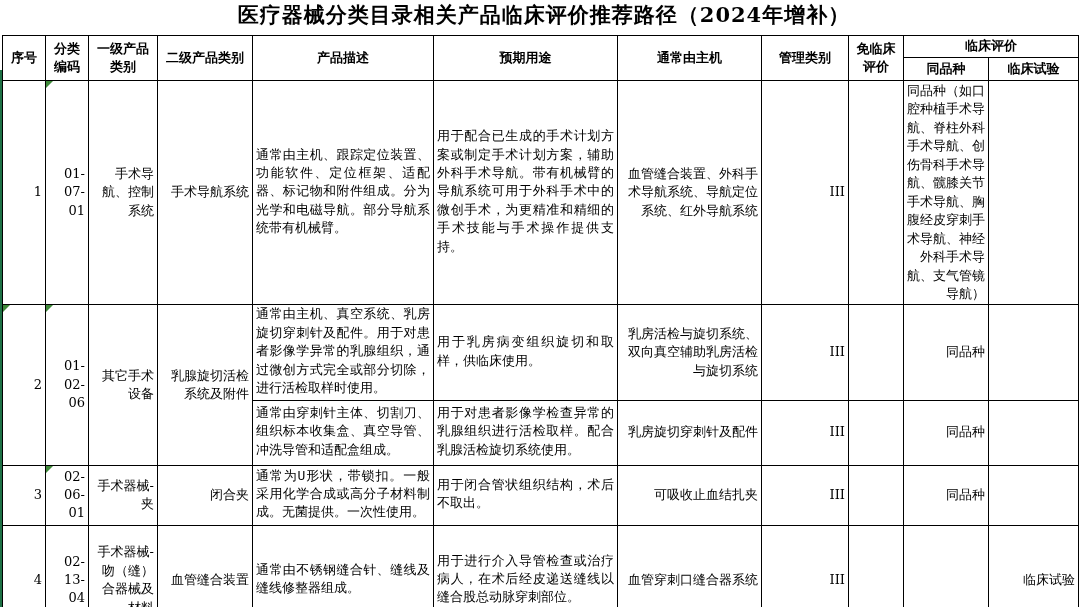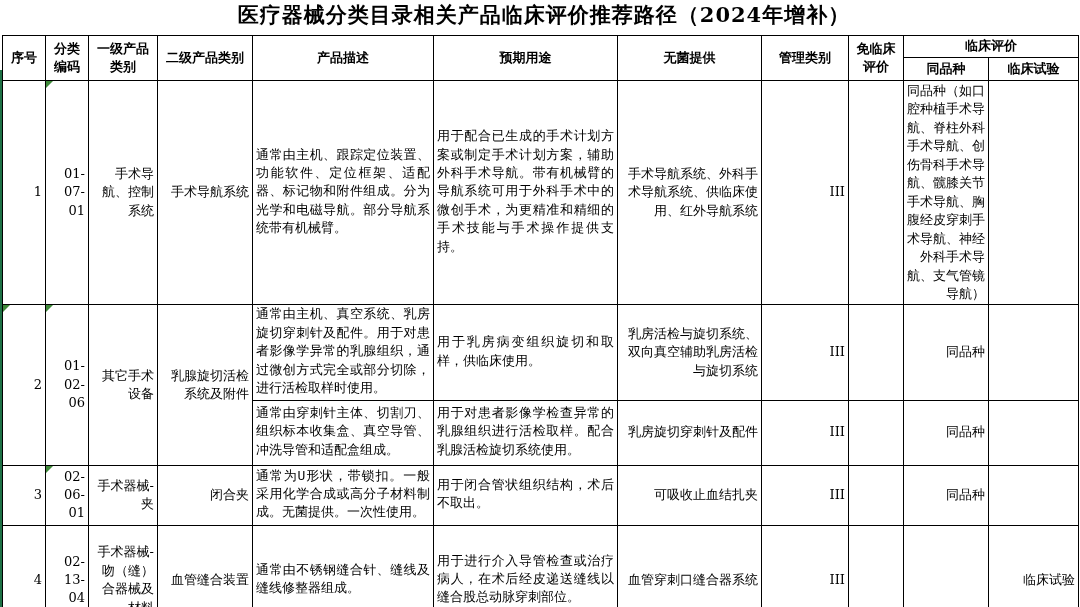--- a/index.html
+++ b/index.html
@@ -43,38 +43,38 @@
       </colgroup>
 
       <tbody>
           <tr style="height:22px">
         <th rowspan="2">序号</th>
         <th rowspan="2">分类编码</th>
         <th rowspan="2">一级产品类别</th>
         <th rowspan="2">二级产品类别</th>
         <th rowspan="2">产品描述</th>
         <th rowspan="2">预期用途</th>
-        <th rowspan="2">无菌提供</th>
+        <th rowspan="2">通常由主机</th>
         <th rowspan="2">管理类别</th>
         <th rowspan="2">免临床评价</th>
         <th colspan="2">临床评价</th>
       </tr>
       <tr style="height:23px">
         <th>同品种</th>
         <th>临床试验</th>
       </tr>
 
       <tr style="height:190px">
         <td class="c">1</td>
         <td class="c"><span class="tri"></span><span>01-07-01</span></td>
         <td class="c">手术导航、控制系统</td>
         <td class="c">手术导航系统</td>
         <td class="j">通常由主机、跟踪定位装置、功能软件、定位框架、适配器、标记物和附件组成。分为光学和电磁导航。部分导航系统带有机械臂。</td>
         <td class="j">用于配合已生成的手术计划方案或制定手术计划方案，辅助外科手术导航。带有机械臂的导航系统可用于外科手术中的微创手术，为更精准和精细的手术技能与手术操作提供支持。</td>
-        <td class="c">手术导航系统、外科手术导航系统、供临床使用、红外导航系统</td>
+        <td class="c">血管缝合装置、外科手术导航系统、导航定位系统、红外导航系统</td>
         <td class="c">III</td>
         <td class="c"></td>
         <td class="c">同品种（如口腔种植手术导航、脊柱外科手术导航、创伤骨科手术导航、髋膝关节手术导航、胸腹经皮穿刺手术导航、神经外科手术导航、支气管镜导航）</td>
         <td class="c"></td>
       </tr>
 
       <tr style="height:93px">
         <td class="c" rowspan="2"><span class="tri"></span><span>2</span></td>
         <td class="c" rowspan="2"><span class="tri"></span><span>01-02-06</span></td>
         <td class="c" rowspan="2">其它手术设备</td>

